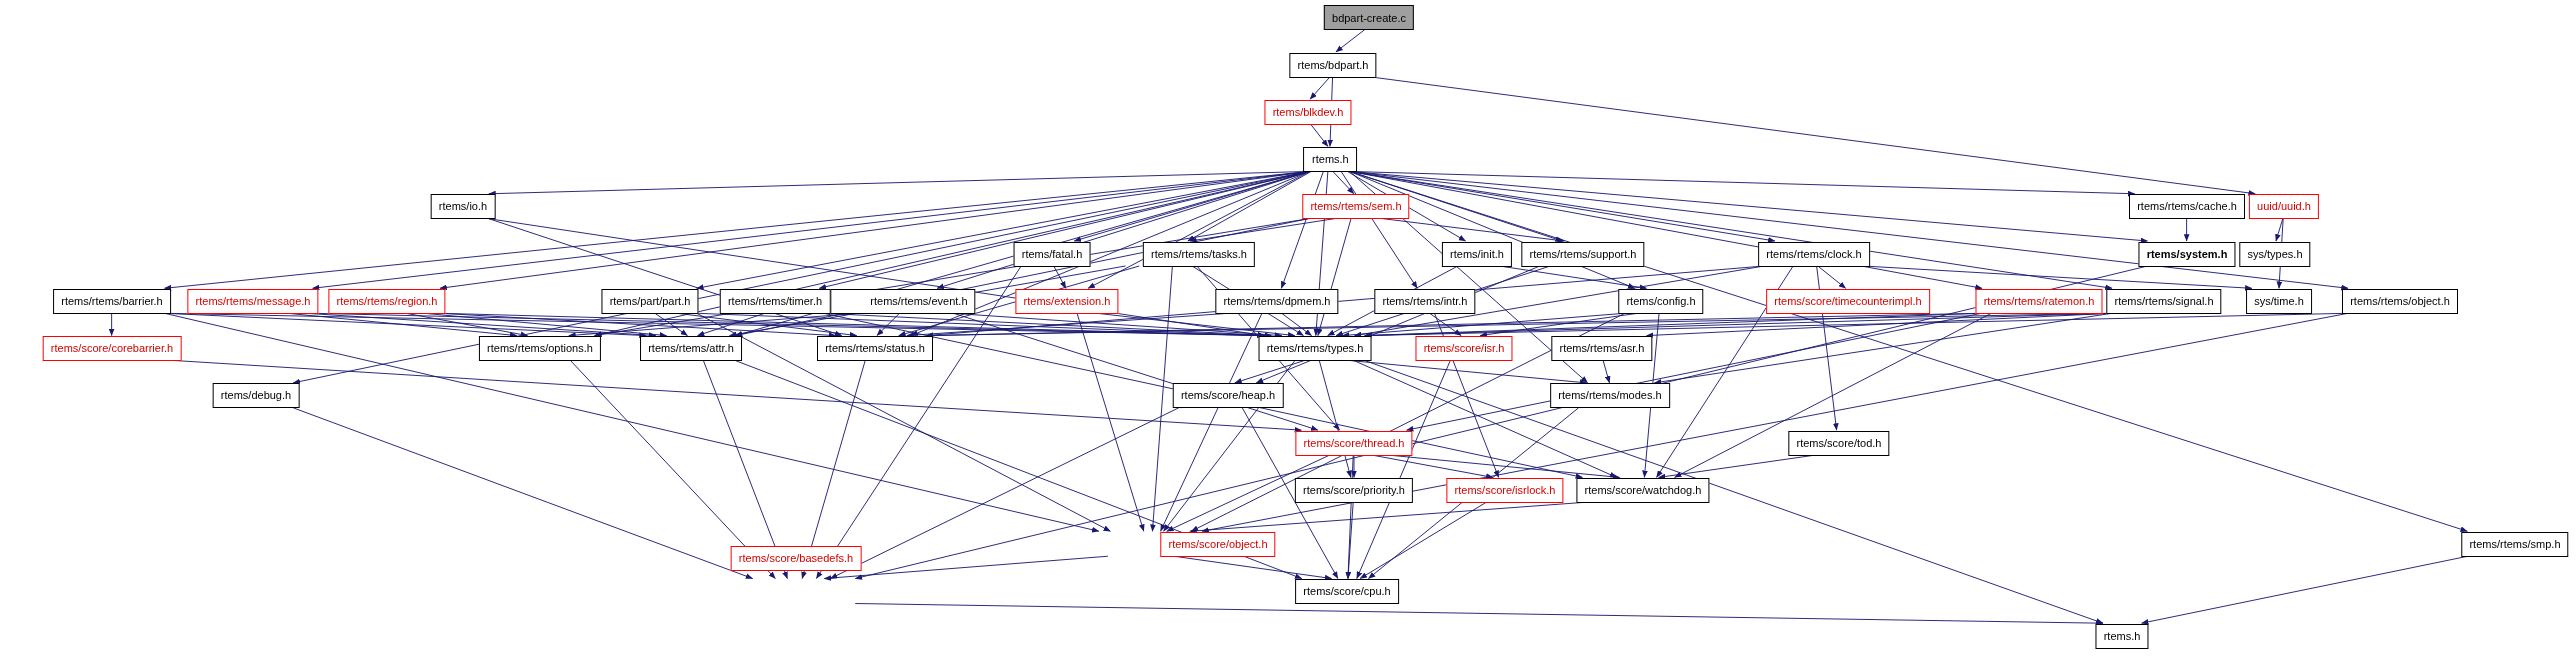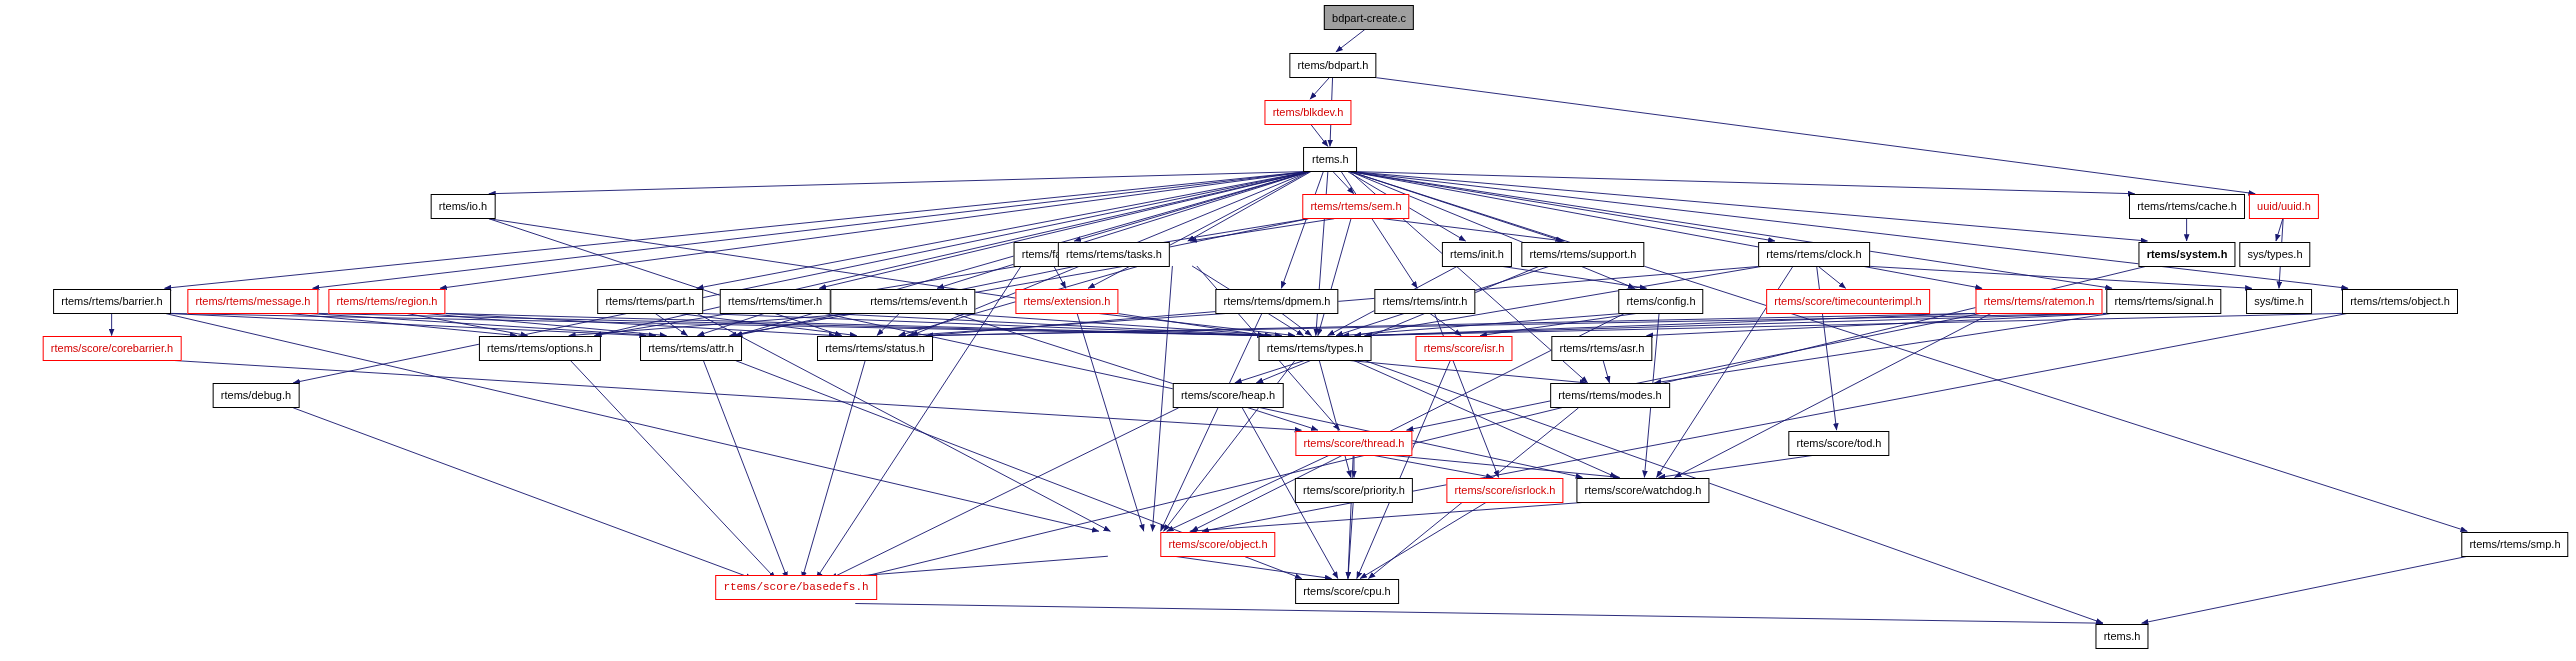--- a/index.html
+++ b/index.html
@@ -180,30 +180,30 @@
 
 <div class="node root" style="left: 1369px; top: 5.3px;">bdpart-create.c</div>
     <div class="node normal" style="left: 1333px; top: 53px;">rtems/bdpart.h</div>
     <div class="node red" style="left: 1308px; top: 100px;">rtems/blkdev.h</div>
     <div class="node normal" style="left: 1330px; top: 147px; padding-left: 8px;">rtems.h</div>
     <div class="node normal" style="left: 463px; top: 194px;">rtems/io.h</div>
     <div class="node red" style="left: 1356px; top: 194px;">rtems/rtems/sem.h</div>
     <div class="node normal" style="left: 2187px; top: 194px;">rtems/rtems/cache.h</div>
     <div class="node red" style="left: 2284px; top: 194px;">uuid/uuid.h</div>
     <div class="node normal" style="left: 1052px; top: 242px;">rtems/fatal.h</div>
-    <div class="node normal" style="left: 1114px; top: 242px;">rtems/rtems/tasks.h</div>
+    <div class="node normal" style="left: 1199px; top: 242px;">rtems/rtems/tasks.h</div>
     <div class="node normal" style="left: 1477px; top: 242px;">rtems/init.h</div>
     <div class="node normal" style="left: 1583px; top: 242px;">rtems/rtems/support.h</div>
     <div class="node normal" style="left: 1814px; top: 242px;">rtems/rtems/clock.h</div>
     <div class="node normal" style="left: 2187px; top: 242px; font-weight: bold;">rtems/system.h</div>
     <div class="node normal" style="left: 2275px; top: 242px;">sys/types.h</div>
     <div class="node normal" style="left: 112px; top: 289px;">rtems/rtems/barrier.h</div>
     <div class="node red" style="left: 253px; top: 289px;">rtems/rtems/message.h</div>
     <div class="node red" style="left: 387px; top: 289px;">rtems/rtems/region.h</div>
-    <div class="node normal" style="left: 650px; top: 289px;">rtems/rtems/part.h</div>
+    <div class="node normal" style="left: 650px; top: 289px;">rtems/part/part.h</div>
     <div class="node normal" style="left: 775px; top: 289px;">rtems/rtems/timer.h</div>
     <div class="node normal" style="left: 903px; top: 289px; padding-left: 39px;">rtems/rtems/event.h</div>
     <div class="node red" style="left: 1067px; top: 289px;">rtems/extension.h</div>
     <div class="node normal" style="left: 1277px; top: 289px;">rtems/rtems/dpmem.h</div>
     <div class="node normal" style="left: 1425px; top: 289px;">rtems/rtems/intr.h</div>
     <div class="node normal" style="left: 1661px; top: 289px;">rtems/config.h</div>
     <div class="node red" style="left: 1848px; top: 289px;">rtems/score/timecounterimpl.h</div>
     <div class="node red" style="left: 2039px; top: 289px;">rtems/rtems/ratemon.h</div>
     <div class="node normal" style="left: 2164px; top: 289px;">rtems/rtems/signal.h</div>
     <div class="node normal" style="left: 2279px; top: 289px;">sys/time.h</div>
@@ -218,17 +218,17 @@
     <div class="node normal" style="left: 256px; top: 383px;">rtems/debug.h</div>
     <div class="node normal" style="left: 1228px; top: 383px;">rtems/score/heap.h</div>
     <div class="node normal" style="left: 1610px; top: 383px;">rtems/rtems/modes.h</div>
     <div class="node red" style="left: 1354px; top: 431px;">rtems/score/thread.h</div>
     <div class="node normal" style="left: 1839px; top: 431px;">rtems/score/tod.h</div>
     <div class="node normal" style="left: 1354px; top: 478px;">rtems/score/priority.h</div>
     <div class="node red" style="left: 1505px; top: 478px;">rtems/score/isrlock.h</div>
     <div class="node normal" style="left: 1643px; top: 478px;">rtems/score/watchdog.h</div>
     <div class="node red" style="left: 1218px; top: 532px;">rtems/score/object.h</div>
     <div class="node normal" style="left: 2515px; top: 532px;">rtems/rtems/smp.h</div>
-    <div class="node red" style="left: 796px; top: 575px; font-family: Liberation Mono, monospace;">rtems/score/basedefs.h</div>
+    <div class="node red" style="left: 796px; top: 546px;">rtems/score/basedefs.h</div>
     <div class="node normal" style="left: 1347px; top: 579px;">rtems/score/cpu.h</div>
     <div class="node normal" style="left: 2122px; top: 624px;">rtems.h</div>
   </div>
 
 
 </body></html>

